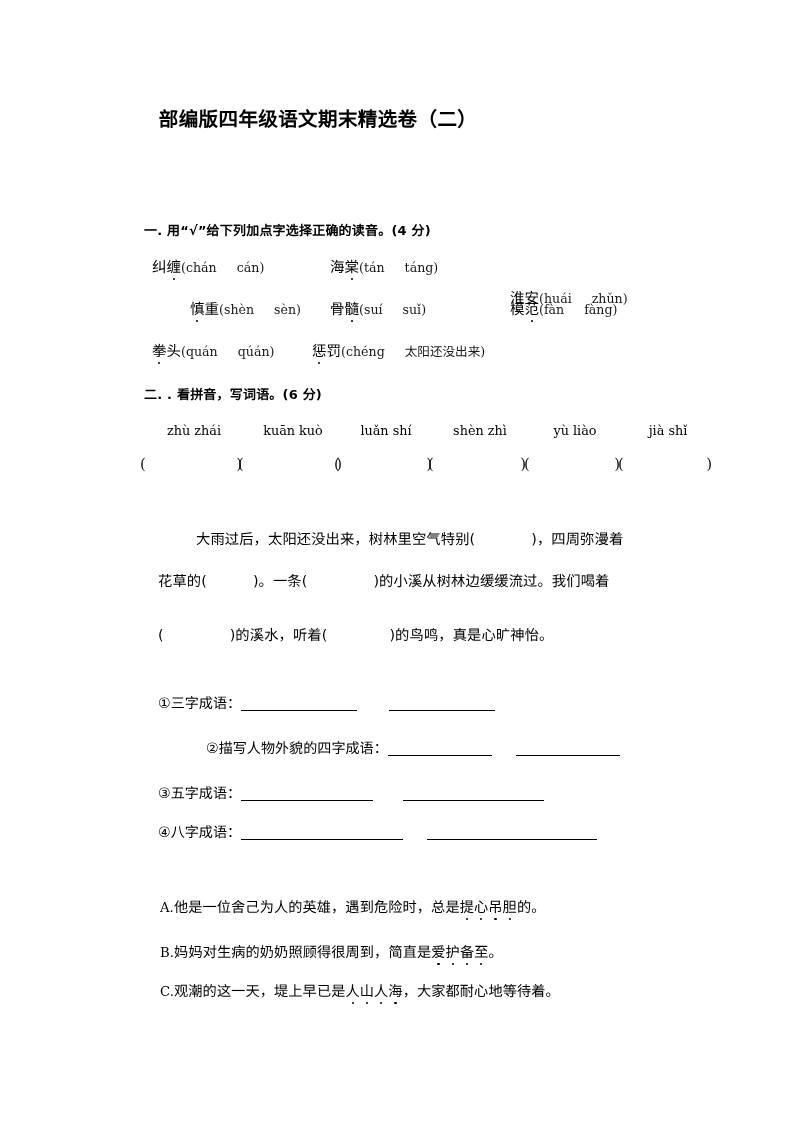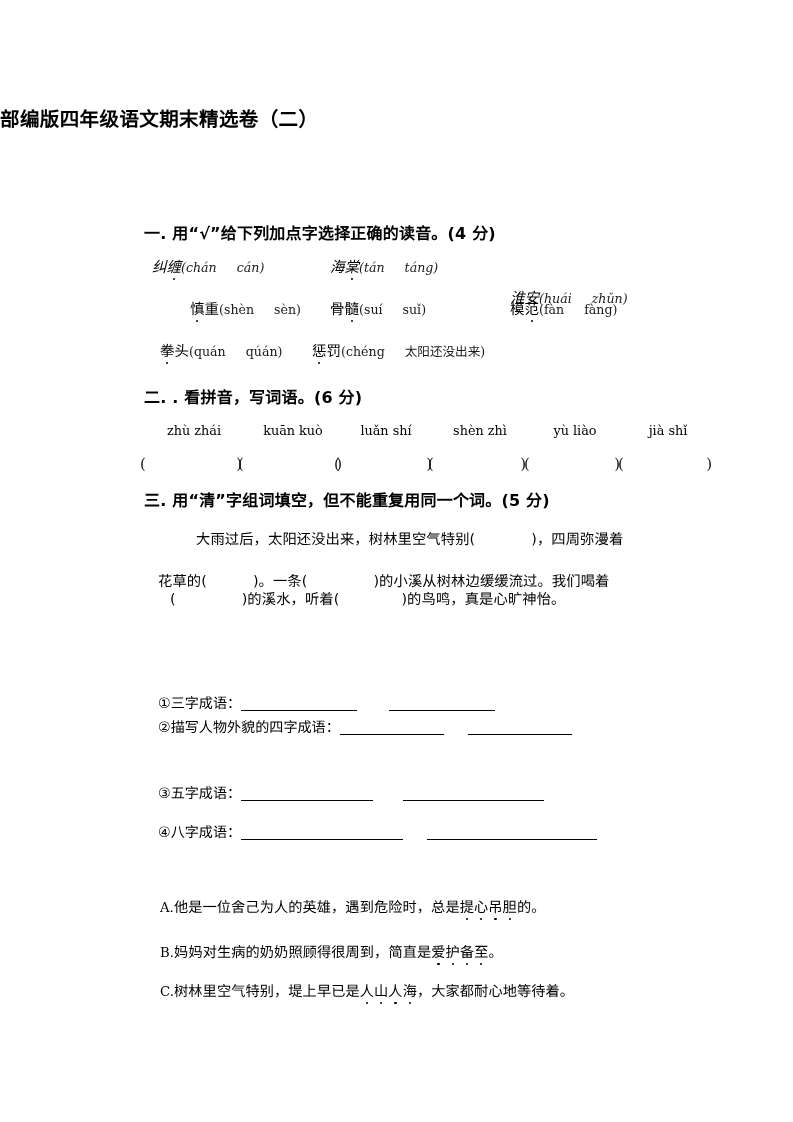--- a/index.html
+++ b/index.html
@@ -24,42 +24,42 @@
     background: #fff;
     overflow: hidden;
   }
 
   
   .doc-title {
     position: absolute;
     left: 0;
     top: 103px;
     width: 636px;
-    text-align: left;
+    text-align: center;
     font-size: 19.5px;
     font-weight: bold;
     letter-spacing: 0.4px;
     white-space: nowrap;
   }
   .doc-subtitle {
     position: absolute;
     left: 0;
     top: 152px;
     width: 793px;
     text-align: center;
     font-size: 14.5px;
     font-weight: bold;
     white-space: nowrap;
   }
 
   
   .sec-head {
     position: absolute;
     left: 144px;
-    font-size: 16px;
+    font-size: 13px;
     font-weight: bold;
     white-space: nowrap;
     letter-spacing: 0.2px;
   }
 
   
   .tone-row {
     position: absolute;
     left: 152px;
     width: 560px;
@@ -195,32 +195,32 @@
 </style>
 </head>
 <body>
 
 <div class="page">
 
   <div class="doc-title">部编版四年级语文期末精选卷（二）</div>
 
   <div class="sec-head" style="top:220px;">一. 用“√”给下列加点字选择正确的读音。(4 分)</div>
 
-  <div class="tone-row" id="tone-row-1" style="top: 255px; position: absolute; font-style: italic;">
+  <div class="tone-row" id="tone-row-1" style="top: 255px; position: absolute;">
       <span class="tone-item" style="position: absolute; left: 0px;"><span class="tone-word"><span>纠</span><span class="dotted">缠</span></span><span class="tone-pin"><span>(</span><span class="alt">chán</span><span class="tone-gap"></span><span class="alt">cán</span><span>)</span></span></span>
       <span class="tone-item" style="position: absolute; left: 178px;"><span class="tone-word"><span>海</span><span class="dotted">棠</span></span><span class="tone-pin"><span>(</span><span class="alt">tán</span><span class="tone-gap"></span><span class="alt">táng</span><span>)</span></span></span>
       <span class="tone-item" style="position: absolute; left: 358px; margin-top: 31px;"><span class="tone-word"><span class="dotted">淮</span><span>安</span></span><span class="tone-pin"><span>(</span><span class="alt">huái</span><span class="tone-gap"></span><span class="alt">zhǔn</span><span>)</span></span></span>
     </div>
   <div class="tone-row" id="tone-row-2" style="top: 297px; position: absolute;">
       <span class="tone-item" style="position: absolute; left: 0px; margin-left: 38px;"><span class="tone-word"><span class="dotted">慎</span><span>重</span></span><span class="tone-pin"><span>(</span><span class="alt">shèn</span><span class="tone-gap"></span><span class="alt">sèn</span><span>)</span></span></span>
       <span class="tone-item" style="position: absolute; left: 178px;"><span class="tone-word"><span>骨</span><span class="dotted">髓</span></span><span class="tone-pin"><span>(</span><span class="alt">suí</span><span class="tone-gap"></span><span class="alt">suǐ</span><span>)</span></span></span>
       <span class="tone-item" style="position: absolute; left: 358px;"><span class="tone-word"><span>模</span><span class="dotted">范</span></span><span class="tone-pin"><span>(</span><span class="alt">fàn</span><span class="tone-gap"></span><span class="alt">fàng</span><span>)</span></span></span>
     </div>
   <div class="tone-row" id="tone-row-3" style="top: 339px; position: absolute;">
-      <span class="tone-item" style="position: absolute; left: 8px;"><span class="tone-word"><span class="dotted">拳</span><span>头</span></span><span class="tone-pin"><span>(</span><span class="alt">quán</span><span class="tone-gap"></span><span class="alt">qúán</span><span>)</span></span></span>
+      <span class="tone-item" style="position: absolute; left: 0px;"><span class="tone-word"><span class="dotted">拳</span><span>头</span></span><span class="tone-pin"><span>(</span><span class="alt">quán</span><span class="tone-gap"></span><span class="alt">qúán</span><span>)</span></span></span>
       <span class="tone-item" style="position: absolute; left: 160px;"><span class="tone-word"><span class="dotted">惩</span><span>罚</span></span><span class="tone-pin"><span>(</span><span class="alt">chéng</span><span class="tone-gap"></span><span class="alt">太阳还没出来</span><span>)</span></span></span>
     </div>
 
   <div class="sec-head" style="top:384px;">二. . 看拼音，写词语。(6 分)</div>
   <div class="pin-row" id="pin-row" style="position: absolute;">
       <span class="pin-cell" style="position: absolute; left: 2px; width: 84px;">zhù zhái</span>
       <span class="pin-cell" style="position: absolute; left: 100px; width: 86px;">kuān kuò</span>
       <span class="pin-cell" style="position: absolute; left: 196px; width: 80px;">luǎn shí</span>
       <span class="pin-cell" style="position: absolute; left: 290px; width: 80px;">shèn zhì</span>
       <span class="pin-cell" style="position: absolute; left: 386px; width: 78px;">yù liào</span>
@@ -246,40 +246,39 @@
       <span class="paren-cell" style="position: absolute; left: 374px; width: 96px;">
         <span class="lp">(</span>
         <span class="rp">)</span>
       </span>
       <span class="paren-cell" style="position: absolute; left: 468px; width: 94px;">
         <span class="lp">(</span>
         <span class="rp">)</span>
       </span>
     </div>
 
-  <div class="sec-head" style="top:487px;">三. 用“清”字组词填空，但不能重复用同一个词。(5 分)</div>
 
   <div class="cz-line" style="left:196px; top:527px;">
     <span>大雨过后，太阳还没出来，树林里空气特别(</span><span class="bp-space" style="width:56px;"></span><span>)，四周弥漫着</span>
   </div>
 
   <div class="cz-line" style="left:158px; top:569px;">
     <span>花草的(</span><span class="bp-space" style="width:46px;"></span><span>)。一条(</span><span class="bp-space" style="width:66px;"></span><span>)的小溪从树林边缓缓流过。我们喝着</span>
   </div>
 
-  <div class="cz-line" style="left:158px; top:587px;margin-left:12px;">
+  <div class="cz-line" style="left:158px; top:623px;">
     <span>(</span><span class="bp-space" style="width:66px;"></span><span>)的溪水，听着(</span><span class="bp-space" style="width:62px;"></span><span>)的鸟鸣，真是心旷神怡。</span>
   </div>
 
 
   <div class="q4-line" style="top:692px;">
     <span class="q4-label">①三字成语：</span><span class="ul" style="width:116px;"></span><span class="ul-gap" style="width:32px;"></span><span class="ul" style="width:106px;"></span>
   </div>
 
-  <div class="q4-line" style="top:716px;">
+  <div class="q4-line" style="top:737px;margin-left:48px;">
     <span class="q4-label">②描写人物外貌的四字成语：</span><span class="ul" style="width:104px;"></span><span class="ul-gap" style="width:24px;"></span><span class="ul" style="width:104px;"></span>
   </div>
 
   <div class="q4-line" style="top:782px;">
     <span class="q4-label">③五字成语：</span><span class="ul" style="width:132px;"></span><span class="ul-gap" style="width:30px;"></span><span class="ul" style="width:141px;"></span>
   </div>
 
   <div class="q4-line" style="top:821px;">
     <span class="q4-label">④八字成语：</span><span class="ul" style="width:162px;"></span><span class="ul-gap" style="width:24px;"></span><span class="ul" style="width:170px;"></span>
   </div>
@@ -287,16 +286,16 @@
 
   <div class="mc-opt" style="top:941px;">
     <span class="mc-letter">B.</span><span>妈妈对生病的奶奶照顾得很周到，简直是</span><span class="idiom" id="idiom-b"><span class="dot-em">爱</span><span class="dot-em">护</span><span class="dot-em">备</span><span class="dot-em">至</span></span><span>。</span>
   </div>
 
   <div class="mc-opt" style="top:896px;">
     <span class="mc-letter">A.</span><span>他是一位舍己为人的英雄，遇到危险时，总是</span><span class="idiom" id="idiom-a"><span class="dot-em">提</span><span class="dot-em">心</span><span class="dot-em">吊</span><span class="dot-em">胆</span></span><span>的。</span>
   </div>
 
   <div class="mc-opt" style="top:980px;">
-    <span class="mc-letter">C.</span><span>树林里空气特别，堤上早已是</span><span class="idiom" id="idiom-c"><span class="dot-em">人</span><span class="dot-em">山</span><span class="dot-em">人</span><span class="dot-em">海</span></span><span>，大家都耐心地等待着。</span>
+    <span class="mc-letter">C.</span><span>观潮的这一天，堤上早已是</span><span class="idiom" id="idiom-c"><span class="dot-em">人</span><span class="dot-em">山</span><span class="dot-em">人</span><span class="dot-em">海</span></span><span>，大家都耐心地等待着。</span>
   </div>
 
 </div>
 
 </body></html>

